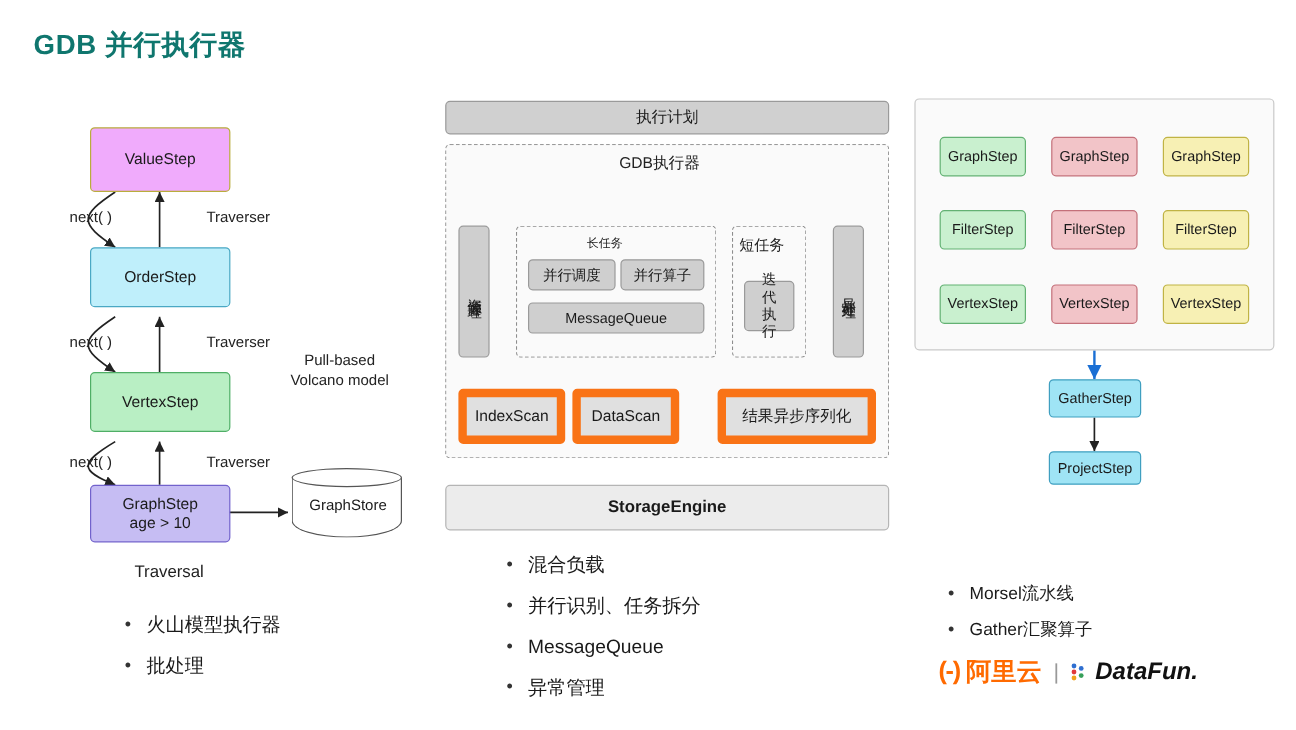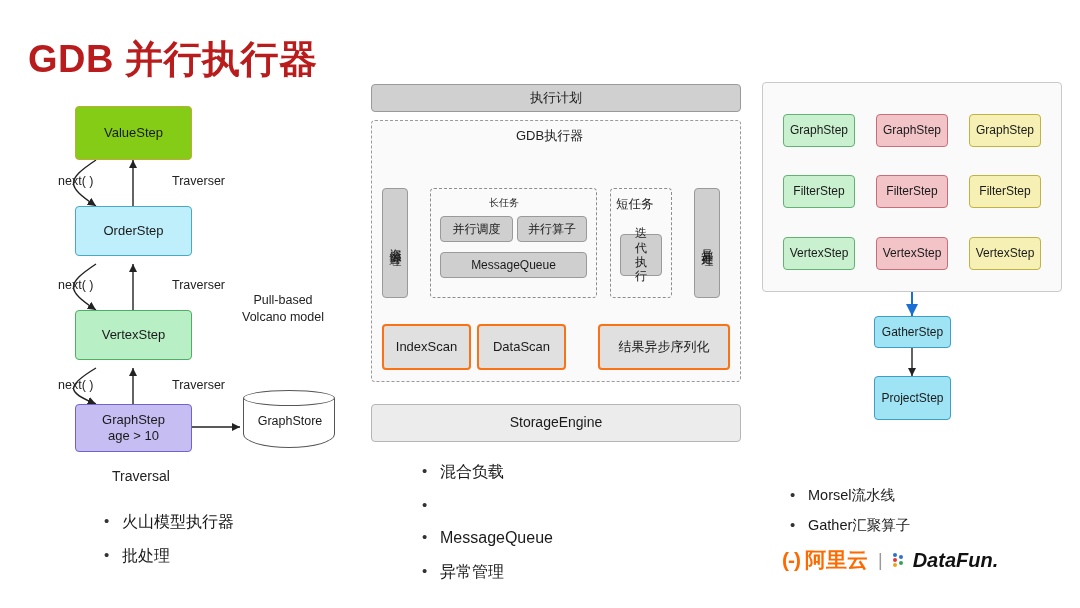--- a/index.html
+++ b/index.html
@@ -17,25 +17,24 @@
   }
   .page {
     position: relative;
     width: 1080px;
     height: 608px;
   }
   .title {
     position: absolute;
     left: 28px;
     top: 22px;
-    font-size: 38px;
+    font-size: 23px;
     font-weight: bold;
     letter-spacing: 0.5px;
-    color: #b91c1c;
-    margin-top: 12px;
+    color: #0f766e;
   }
 
   
   .box {
     position: absolute;
     box-sizing: border-box;
     display: flex;
     align-items: center;
     justify-content: center;
     text-align: center;
@@ -55,21 +54,21 @@
   svg.layer {
     position: absolute;
     left: 0;
     top: 0;
     width: 1080px;
     height: 608px;
     pointer-events: none;
   }
 
   
-  .b-value { background: #84cc16; border-color: #b9ad3c; }
+  .b-value { background: #f0abfc; border-color: #b9ad3c; }
   .b-order { background: #bfeffb; border-color: #4aa8c4; }
   .b-vertex{ background: #b9efc4; border-color: #4fae66; }
   .b-graph { background: #c6bdf3; border-color: #7262cc; }
 
   .cyl {
     position: absolute;
     width: 94px;
     height: 66px;
   }
   .cyl .body {
@@ -110,21 +109,21 @@
     background: transparent;
   }
   .exec-wrap {
     position: absolute;
     box-sizing: border-box;
     border: 1px dashed #9a9a9a;
     border-radius: 4px;
     background: #fafafa;
   }
   .gray-box { background: #cfcfcf; border: 1px solid #9a9a9a; }
-  .gray-box-l { background: #e0e0e0; border: 2px solid #f97316; text-align: center; }
+  .gray-box-l { background: #e0e0e0; border: 7px solid #f97316; text-align: center; }
   .vert {
     writing-mode: vertical-rl;
     text-orientation: upright;
     letter-spacing: 2px;
   }
   .storage {
     background: #ececec;
     border: 1px solid #b5b5b5;
     border-radius: 4px;
   }
@@ -346,31 +345,32 @@
   <div class="box gray-box-l" style="left:382px; top:324px; width:89px; height:46px; font-size:13px;">
     <span>IndexScan</span>
   </div>
   <div class="box gray-box-l" style="left:598px; top:324px; width:132px; height:46px; font-size:13px;">
     <span>结果异步序列化</span>
   </div>
   <div class="box gray-box-l" style="left:477px; top:324px; width:89px; height:46px; font-size:13px;">
     <span>DataScan</span>
   </div>
 
-  <div class="box storage" style="left:371px; top:404px; width:370px; height:38px; font-size:14px;">
+  <div class="box storage" style="left:371px; top:404px; width:370px; height:38px; font-size:14px;font-weight:bold;">
     <span>StorageEngine</span>
   </div>
 
   <div class="bullets" style="left:422px; top:462px; width:320px;">
     <div class="bullet">
       <span class="dot">•</span>
       <span class="txt">混合负载</span>
     </div>
     <div class="bullet">
       <span class="dot">•</span>
+      <span class="txt">并行识别、任务拆分</span>
     </div>
     <div class="bullet">
       <span class="dot">•</span>
       <span class="txt">MessageQueue</span>
     </div>
     <div class="bullet">
       <span class="dot">•</span>
       <span class="txt">异常管理</span>
     </div>
   </div>
@@ -403,21 +403,21 @@
   <div class="box b-yellow" style="left:969px; top:175px; width:72px; height:33px; font-size:12px;">
     <span>FilterStep</span>
   </div>
   <div class="box b-yellow" style="left:969px; top:237px; width:72px; height:33px; font-size:12px;">
     <span>VertexStep</span>
   </div>
 
   <div class="box b-cyan" style="left:874px; top:316px; width:77px; height:32px; font-size:12px;">
     <span>GatherStep</span>
   </div>
-  <div class="box b-cyan" style="left:874px; top:376px; width:77px; height:44px; font-size:12px;">
+  <div class="box b-cyan" style="left:874px; top:376px; width:77px; height:28px; font-size:12px;">
     <span>ProjectStep</span>
   </div>
 
   <div class="bullets small" style="left:790px; top:486px; width:270px;">
     <div class="bullet">
       <span class="dot">•</span>
       <span class="txt">Morsel流水线</span>
     </div>
     <div class="bullet">
       <span class="dot">•</span>

